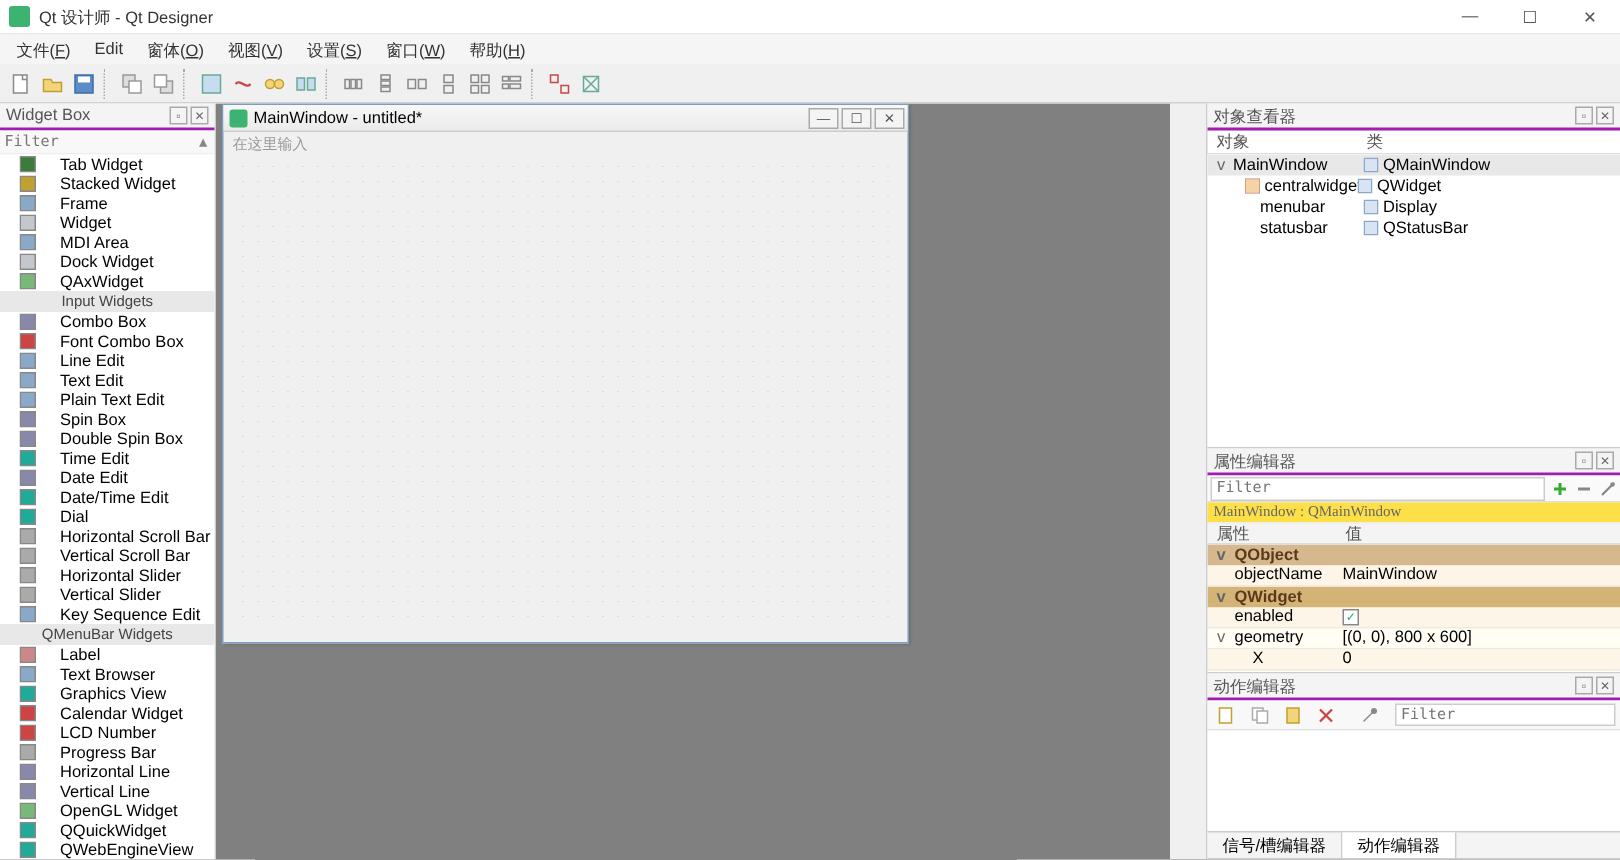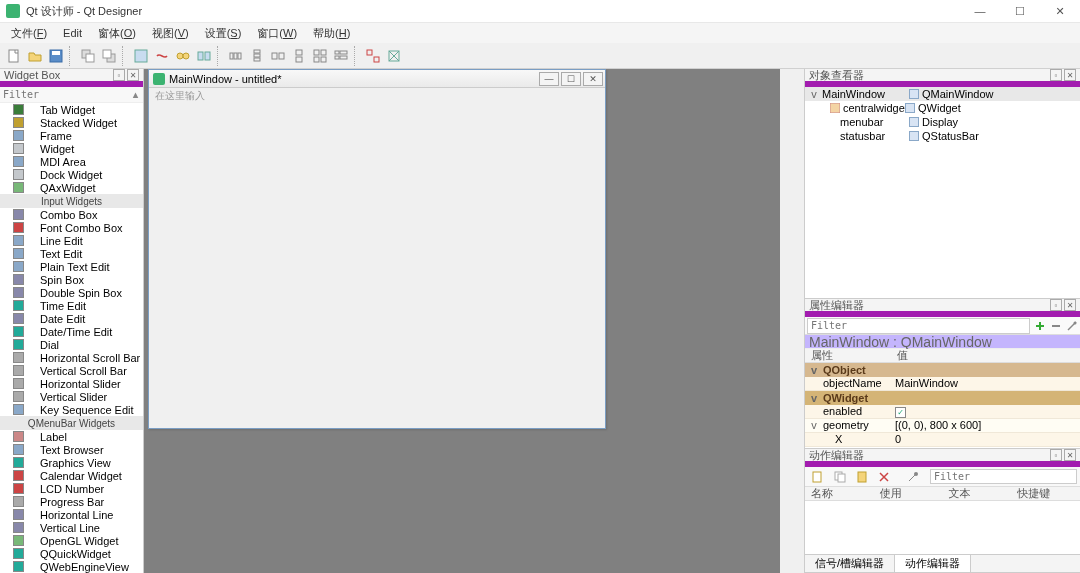--- a/index.html
+++ b/index.html
@@ -10,21 +10,21 @@
 .titlebar-btns { display: flex; }
 .titlebar-btn { width: 40px; height: 23px; display: flex; align-items: center; justify-content: center; color: #555; }
 .menubar { height: 20px; background: #f5f5f5; display: flex; align-items: center; padding-left: 4px; gap: 2px; }
 .menu-item { padding: 1px 7px; color: #333; }
 .menu-item u { text-decoration: underline; }
 .toolbar { height: 26px; background: #f0f0f0; display: flex; align-items: center; padding-left: 4px; gap: 1px; border-bottom: 1px solid #d0d0d0; }
 .tool-btn { width: 20px; height: 20px; display: flex; align-items: center; justify-content: center; }
 .tool-sep { width: 6px; height: 20px; border-left: 1px dotted #aaa; margin: 0 2px; }
 .main { flex: 1; display: flex; overflow: hidden; }
 .left-panel { width: 144px; display: flex; flex-direction: column; background: #fff; border-right: 1px solid #ccc; }
-.panel-header { height: 18px; background: #f4f4f4; display: flex; align-items: center; padding: 0 4px; font-family: monospace; font-size: 11px; color: #555; border-bottom: 6px solid #a21caf; text-align: center; }
+.panel-header { height: 18px; background: #f4f4f4; display: flex; align-items: center; padding: 0 4px; font-family: monospace; font-size: 11px; color: #555; border-bottom: 2px solid #a21caf; text-align: center; }
 .panel-header-btns { margin-left: auto; display: flex; gap: 2px; }
 .pbtn { width: 12px; height: 12px; border: 1px solid #aaa; font-size: 8px; display: flex; align-items: center; justify-content: center; color: #666; }
 .filter-row { height: 16px; background: #f8f8f8; display: flex; align-items: center; padding: 0 3px; font-size: 10px; color: #888; border-bottom: 1px solid #eee; }
 .filter-row input { flex: 1; border: none; background: transparent; font-size: 10px; padding: 0; font-family: monospace; outline: none; }
 .filter-row .scroll-up { width: 14px; text-align: center; }
 .wb-list { flex: 1; overflow-y: auto; background: #fff; }
 .wb-item { height: 13px; display: flex; align-items: center; padding-left: 12px; gap: 16px; }
 .wb-icon { width: 12px; height: 12px; display: inline-flex; align-items: center; justify-content: center; }
 .wb-group { height: 14px; background: #e8e8e8; font-size: 10px; display: flex; align-items: center; justify-content: center; color: #444; }
 .center { flex: 1; background: #808080; position: relative; }
@@ -41,21 +41,21 @@
 .obj-header-row > div { padding-left: 6px; display: flex; align-items: center; }
 .obj-tree { flex: 1; background: #fff; font-size: 10px; overflow-y: auto; }
 .obj-row { display: flex; height: 14px; align-items: center; }
 .obj-row.sel { background: #e8e8e8; }
 .obj-cell { display: flex; align-items: center; gap: 3px; padding-left: 4px; }
 .exp { width: 10px; text-align: center; color: #666; }
 .tiny-icon { width: 10px; height: 10px; display: inline-block; }
 .prop-filter { display: flex; height: 18px; align-items: center; border-bottom: 1px solid #ddd; background: #fafafa; }
 .prop-filter input { flex: 1; border: 1px solid #ccc; height: 16px; font-size: 10px; padding: 0 3px; margin: 0 2px; font-family: monospace; outline: none; }
 .prop-btn { width: 16px; height: 16px; display: flex; align-items: center; justify-content: center; }
-.prop-meta { height: 14px; font-family: Liberation Sans, sans-serif; font-size: 14px; color: #666; padding-left: 4px; display: flex; align-items: center; background: #c4b5fd; border-bottom: 1px solid #eee; }
+.prop-meta { height: 14px; font-family: Liberation Serif, serif; font-size: 10px; color: #666; padding-left: 4px; display: flex; align-items: center; background: #fde047; border-bottom: 1px solid #eee; }
 .prop-headers { display: flex; height: 14px; font-size: 10px; color: #555; background: #f4f4f4; border-bottom: 1px solid #ddd; }
 .prop-headers > div { padding-left: 6px; display: flex; align-items: center; }
 .prop-list { flex: 1; overflow-y: auto; font-size: 10px; }
 .prop-group { height: 14px; background: #d6b88f; color: #5a3a1a; display: flex; align-items: center; padding-left: 4px; font-weight: bold; }
 .prop-group.widget { background: #d4b476; }
 .prop-row { display: flex; height: 14px; background: #fdf6e8; border-bottom: 1px solid #f0e8d8; }
 .prop-row.alt { background: #fffdf4; }
 .prop-name { width: 86px; padding-left: 18px; }
 .prop-name.sub { padding-left: 30px; }
 .prop-val { flex: 1; padding-left: 4px; }
@@ -516,20 +516,24 @@
   <div class="right-panel">
 
     <div class="rp-section" style="height:230px;">
       <div class="panel-header">
         <span>对象查看器</span>
         <div class="panel-header-btns">
           <div class="pbtn">▫</div>
           <div class="pbtn">✕</div>
         </div>
       </div>
+      <div class="obj-header-row">
+        <div style="width:100px;">对象</div>
+        <div style="flex:1;">类</div>
+      </div>
       <div class="obj-tree" id="obj-tree">
           <div class="obj-row sel">
             <div class="obj-cell" style="width:100px;padding-left:4px;">
               <span class="exp">v</span>
               <span>MainWindow</span>
             </div>
             <div class="obj-cell" style="flex:1;">
               <span class="tiny-icon">
                 <svg width="10" height="10">
                   <rect x="0.5" y="0.5" width="9" height="9" fill="#d8e4f4" stroke="#8aa8c8"></rect>
@@ -675,26 +679,20 @@
           </div>
         <div style="width:6px;"></div>
         <div class="tool-btn">
             <svg width="14" height="14">
               <path d="M2 11l8-8" stroke="#888"></path>
               <circle cx="9" cy="4" r="2" fill="#888"></circle>
             </svg>
           </div>
         <input placeholder="Filter" style="">
       </div>
-      <div class="action-headers" id="action-headers">
-          <div>名称</div>
-          <div>使用</div>
-          <div>文本</div>
-          <div>快捷键</div>
-        </div>
       <div class="action-body"></div>
       <div class="tabs" id="bottom-tabs">
           <div class="tab">信号/槽编辑器</div>
           <div class="tab active">动作编辑器</div>
         </div>
     </div>
   </div>
 </div>
 
 </body></html>

